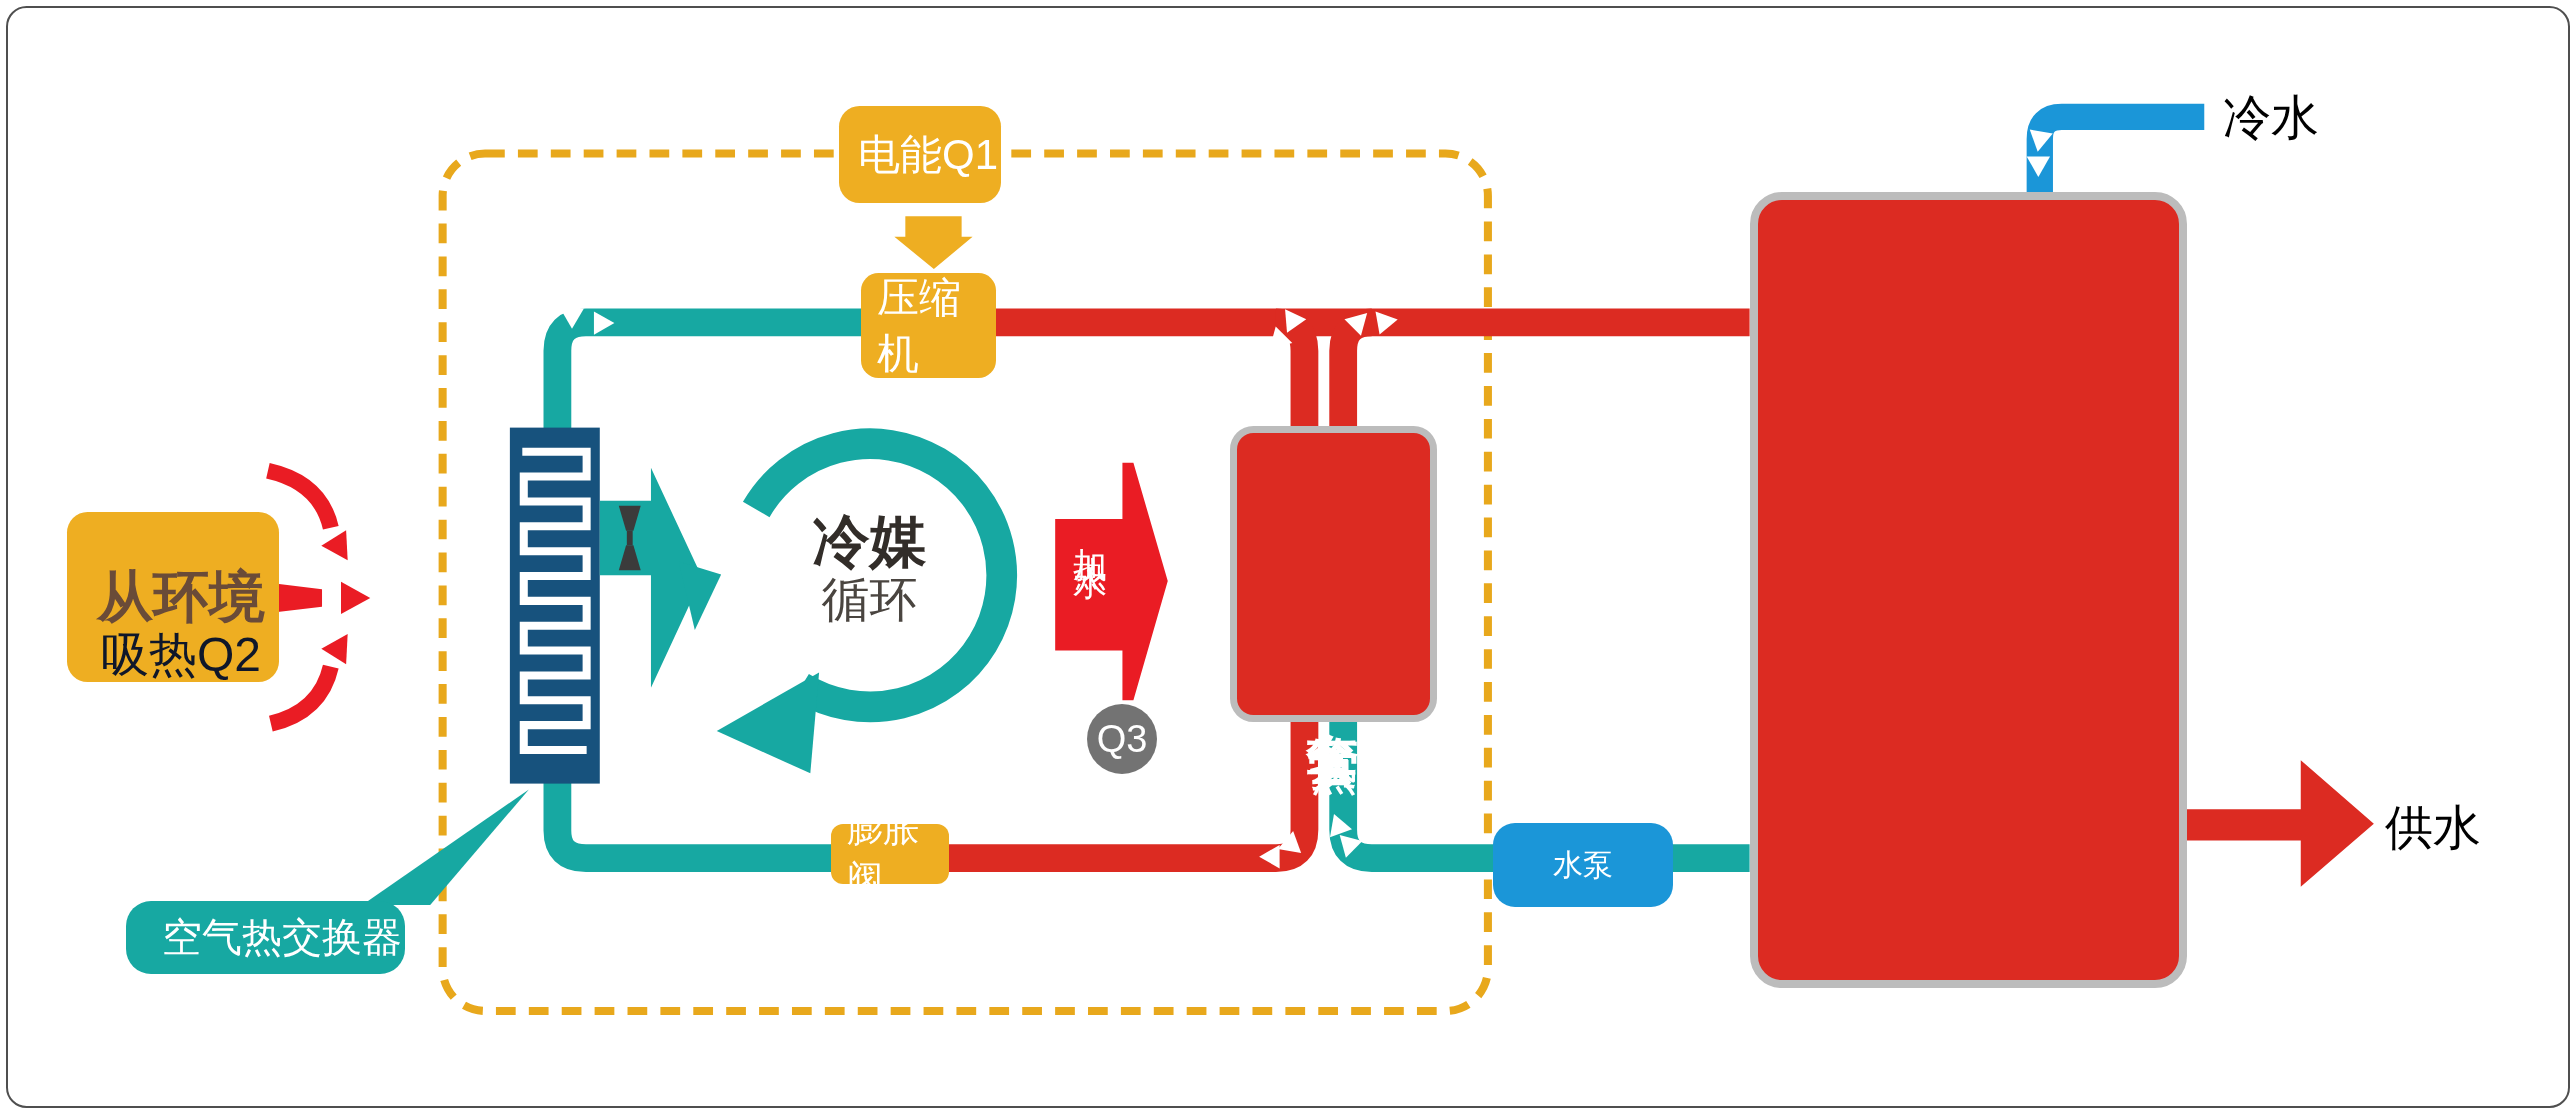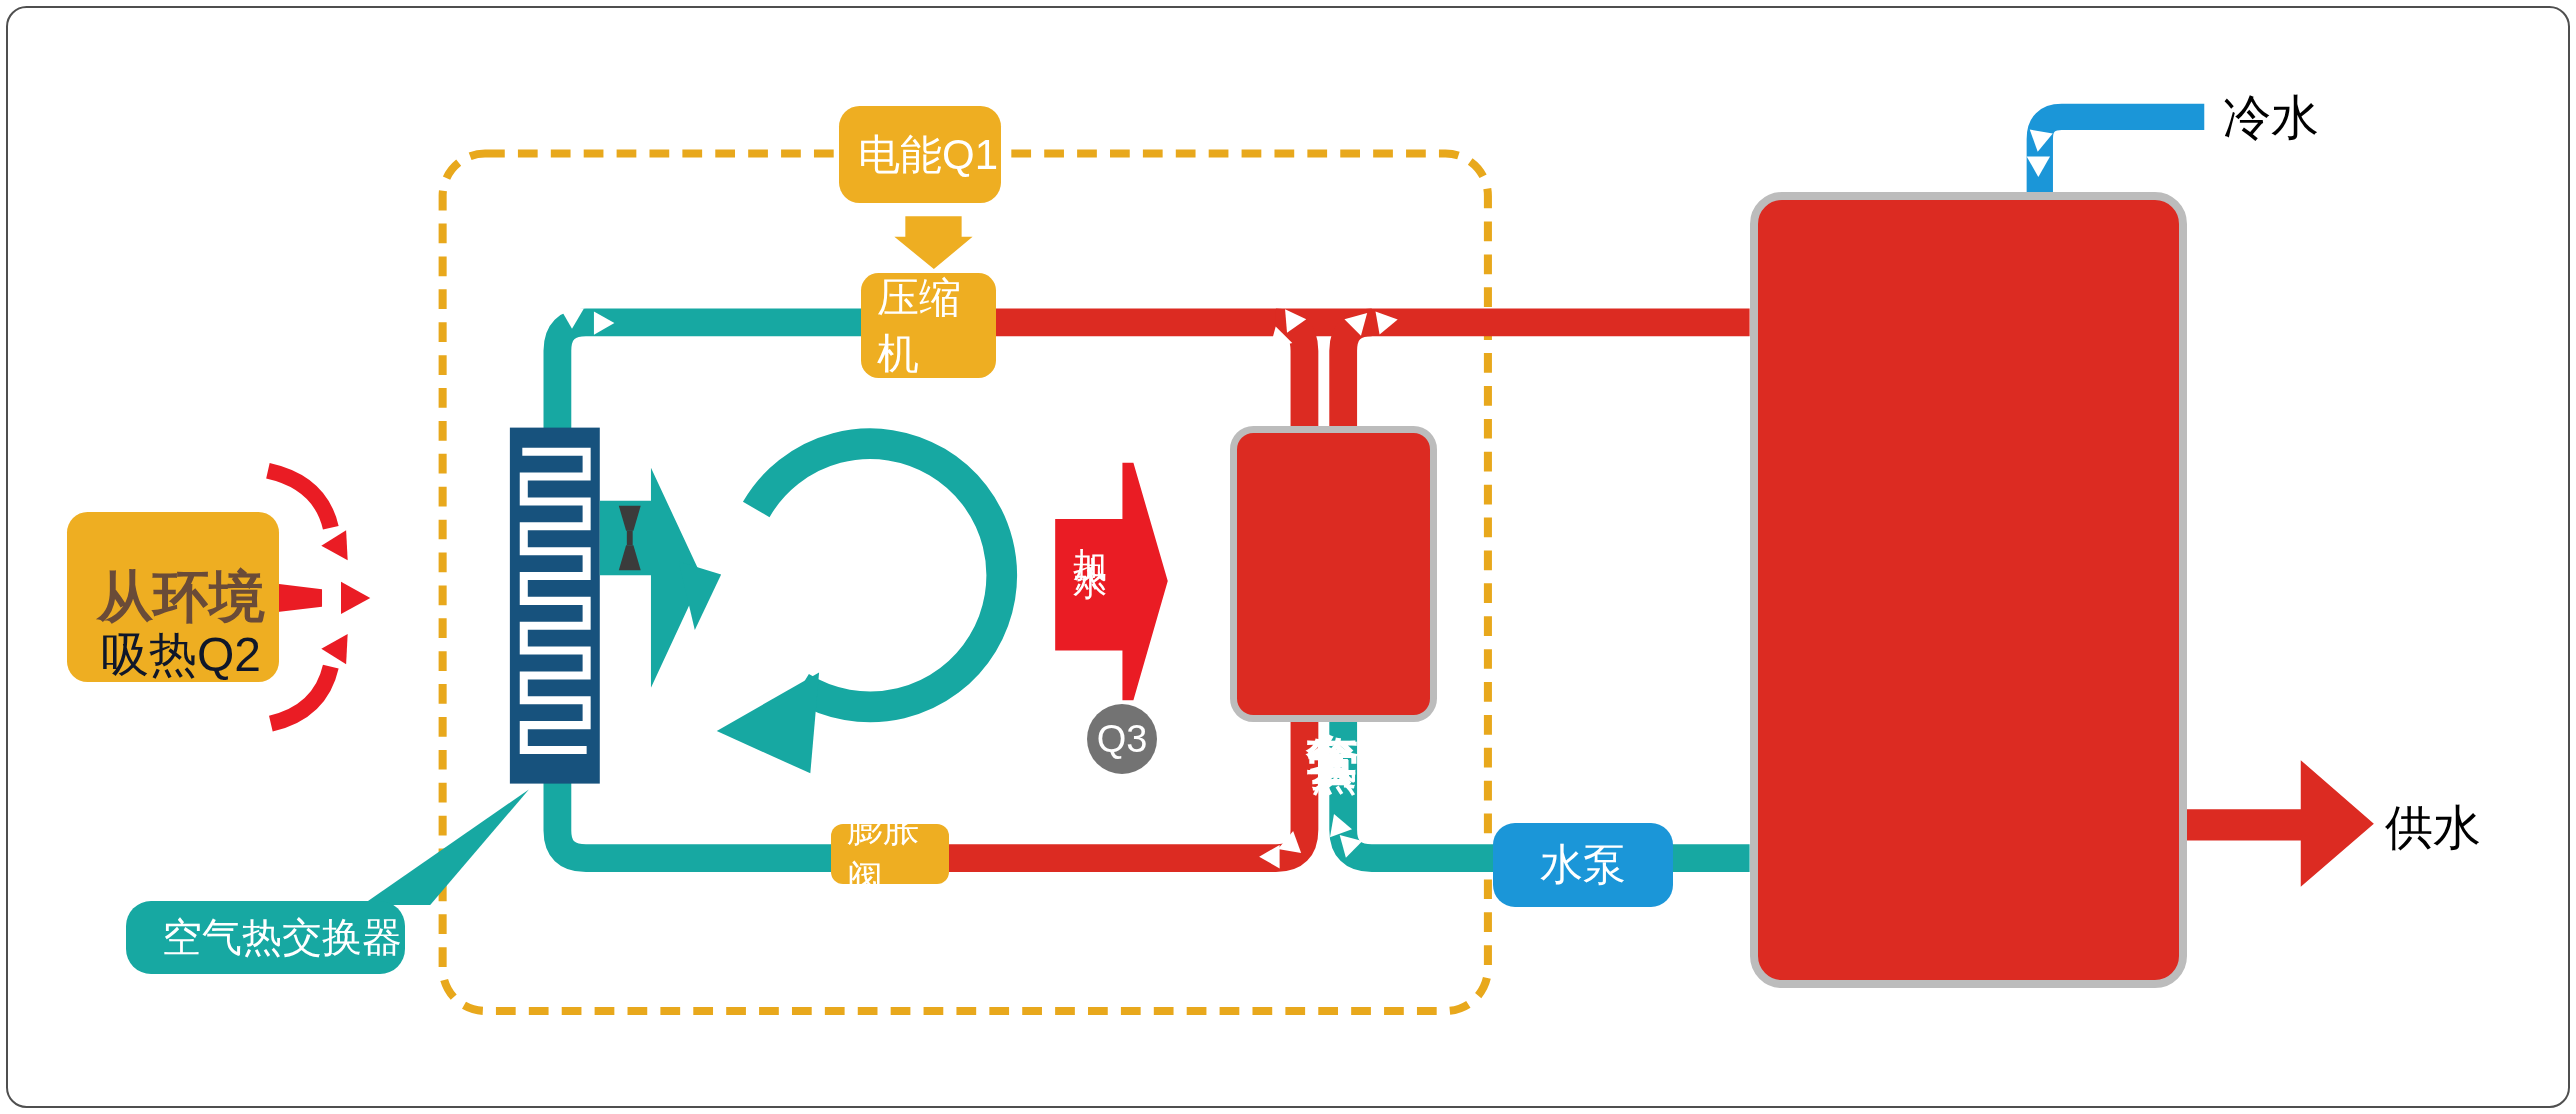--- a/index.html
+++ b/index.html
@@ -95,39 +95,43 @@
   </div>
 
   <div class="abs yellow-box lbl" style="left:839px;top:106px;width:162px;height:97px;font-size:42px;">
     <span>电能Q1</span>
   </div>
 
   <div class="abs yellow-box lbl" style="left:861px;top:273px;width:135px;height:105px;font-size:42px;border-radius:17.5px;">
     <span>压缩机</span>
   </div>
 
+  <div class="abs vcol" style="left:760px;top:513px;width:219px;">
+    <div class="dark" style="font-weight:700;font-size:57px;line-height:1.0;color:#322d29;">冷媒</div>
+    <div style="font-size:48px;line-height:1.25;color:#4a4540;">循环</div>
+  </div>
 
   <div class="abs" style="left:1059px;top:521px;width:63px;text-align:center;">
     <span class="vtext" style="color:#fff;font-size:34px;line-height:1.0;letter-spacing:8.8px;">加热水</span>
   </div>
 
   <div class="abs lbl" style="left:1087px;top:704px;width:70px;height:70px;border-radius:50%;background:#737373;font-size:38px;">
     <span>Q3</span>
   </div>
 
   <div class="abs red-box vcol" style="left:1230px;top:426px;width:207px;height:296px;border-radius:23.4px;">
     <span class="vtext" style="color:#fff;font-weight:700;font-size:53px;line-height:1.0;">套管</span>
     <span class="vtext" style="color:#fff;font-size:48px;line-height:1.0;margin-top:7.3px;">换热</span>
   </div>
 
   <div class="abs yellow-box lbl" style="left:831px;top:824px;width:118px;height:60px;font-size:36px;border-radius:12px;">
     <span>膨胀阀</span>
   </div>
 
-  <div class="abs blue-box lbl" style="left:1493px;top:823px;width:180px;height:84px;font-size:43px;">
+  <div class="abs blue-box lbl" style="left:1493px;top:823px;width:180px;height:84px;font-size:30px;">
     <span>水泵</span>
   </div>
 
   <div class="abs red-box vcol" style="left:1750px;top:192px;width:437px;height:796px;border-radius:32px;border-width:8px;">
     <span class="vtext" style="color:#fff;font-weight:700;font-size:61px;line-height:1.0;margin-top:80px;">保温</span>
     <span class="vtext" style="color:#fff;font-size:58px;line-height:1.0;margin-top:8.8px;">水箱</span>
   </div>
 
   <div class="abs dark" style="left:2223px;top:86px;font-size:48px;">
     <span>冷水</span>

